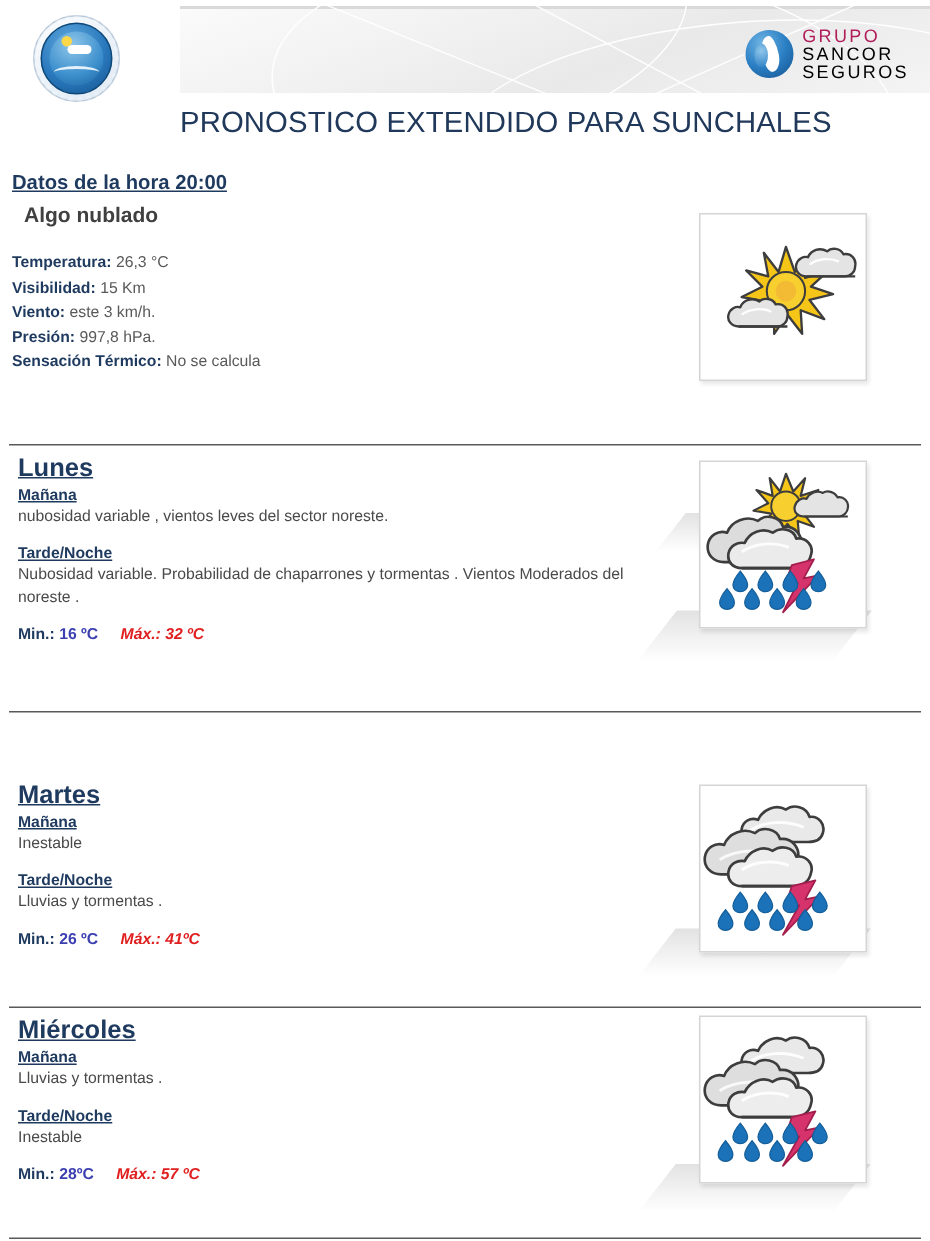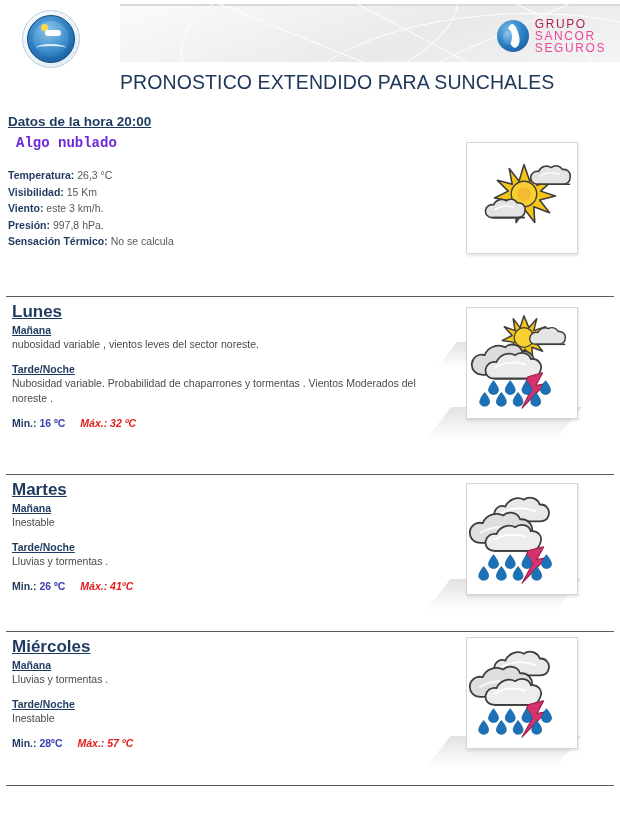--- a/index.html
+++ b/index.html
@@ -121,21 +121,21 @@
     border-radius: 50%;
   }
   .sancor-words { line-height: 1.02; }
   .sancor-words .w {
     font-weight: normal;
     letter-spacing: 1.6px;
     font-size: 12px;
     display: block;
   }
   .w-grupo { color: #b01e5a; }
-  .w-sancor, .w-seguros { color: #ec4899; }
+  .w-sancor, .w-seguros { color: #000000; }
 
   
   .page-title {
     position: absolute;
     left: 120px; top: 71px;
     font-size: 19.5px;
     font-weight: normal;
     color: #20385a;
     letter-spacing: 0.1px;
     white-space: nowrap;
@@ -163,23 +163,22 @@
   .cur-head {
     font-size: 13.5px;
     font-weight: bold;
     color: #1f3a5f;
     text-decoration: underline;
     margin: 6px 0 0 0;
   }
   .cur-sub {
     font-size: 14px;
     font-weight: bold;
-    color: #6d28d9;
+    color: #404040;
     margin: 6px 0 0 8px;
-    font-family: Liberation Mono, monospace;
   }
   .cur-list {
     margin-top: 16px;
   }
   .cur-row {
     font-size: 10.5px;
     line-height: 16.5px;
     white-space: nowrap;
   }
   .cur-row .lbl {
@@ -394,21 +393,21 @@
             <path d="M52,86 C52,86 47,92 47,95.5 C47,98.2 49.2,100 52,100 C54.8,100 57,98.2 57,95.5 C57,92 52,86 52,86 Z"></path>
             <path d="M70,86 C70,86 65,92 65,95.5 C65,98.2 67.2,100 70,100 C72.8,100 75,98.2 75,95.5 C75,92 70,86 70,86 Z"></path>
           </g>
         </svg>
       </div>
     </div>
   </div>
 
   <hr class="rule">
 
-  <div class="section" style="height:156px;">
+  <div class="section" style="height:156px;margin-top:40px;">
     <div class="day-name">Martes</div>
     <div class="part-label">Mañana</div>
     <div class="part-text">Inestable</div>
     <div class="gap"></div>
     <div class="part-label">Tarde/Noche</div>
     <div class="part-text">Lluvias y tormentas .</div>
     <div class="gap"></div>
     <div class="temps">
       <span class="tmin-lbl">Min.:</span>
       <span class="tmin-val">26 ºC</span>

